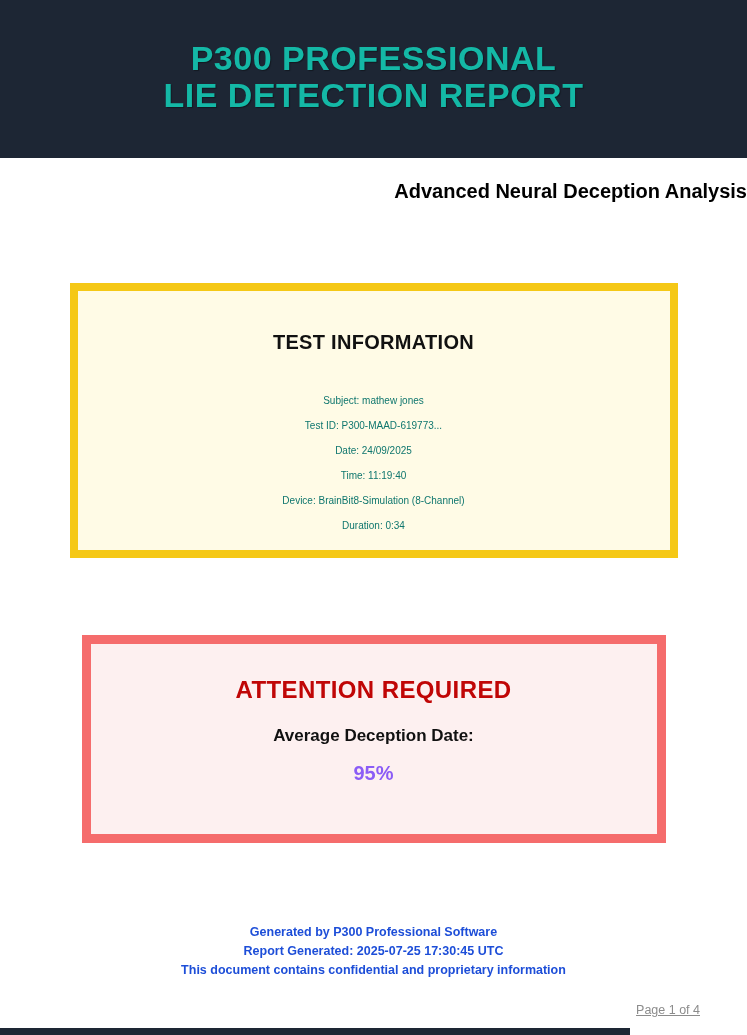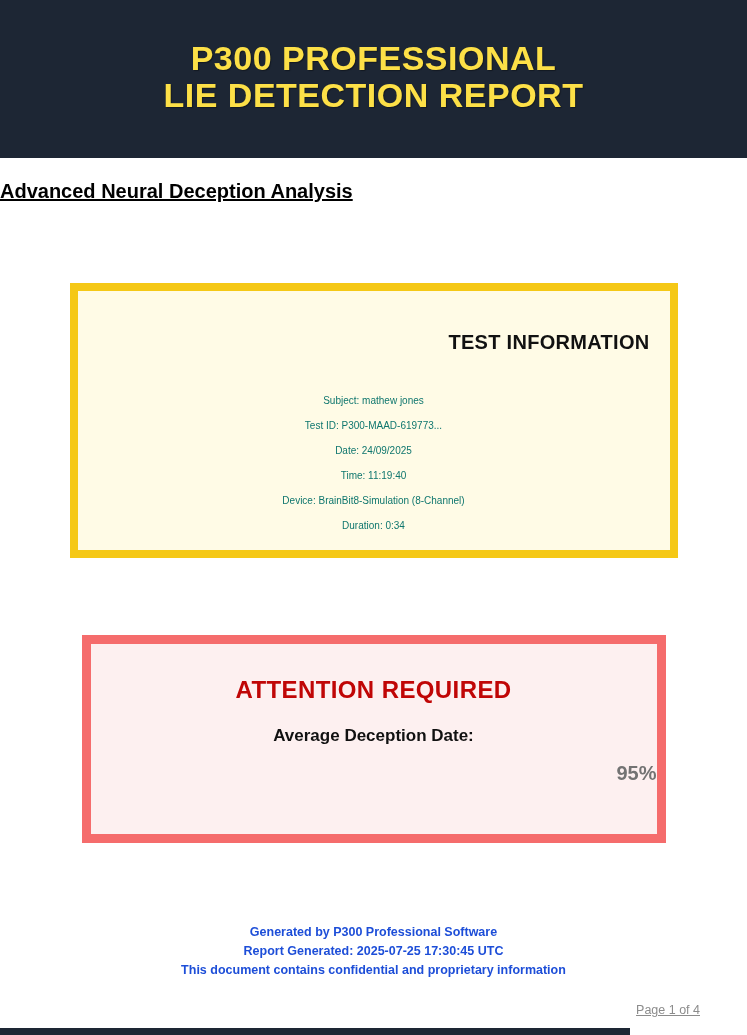--- a/index.html
+++ b/index.html
@@ -15,53 +15,51 @@
   
   .report-header {
     width: 100%;
     height: 158px;
     background: #1d2634;
     box-sizing: border-box;
     padding-top: 40px;
     text-align: center;
   }
   .report-header .title-line {
-    color: #fde047;
+    color: #14b8a6;
     font-size: 34px;
     font-weight: bold;
     line-height: 37px;
     letter-spacing: 0.5px;
     text-shadow: 1px 1px 1px rgba(0,0,0,0.35);
   }
   
   .subtitle {
     margin-top: 22px;
-    text-align: left;
+    text-align: right;
     font-size: 20px;
     font-weight: bold;
     color: #000000;
-    text-decoration: underline;
   }
   
   .test-info-card {
     box-sizing: border-box;
     width: 608px;
     height: 275px;
     margin: 80px auto 0 auto;
     border: 8px solid #f5c816;
     background: #fffbe6;
     text-align: center;
     padding: 40px 20px 12px 20px;
   }
   .test-info-title {
     font-size: 20px;
     font-weight: bold;
     color: #111111;
     letter-spacing: 0.3px;
-    text-align: right;
   }
   .test-info-lines {
     margin-top: 34px;
   }
   .test-info-line {
     font-size: 10px;
     line-height: 25px;
     color: #0f766e;
   }
   
@@ -84,22 +82,21 @@
   .alert-label {
     margin-top: 22px;
     font-size: 17px;
     font-weight: bold;
     color: #111111;
   }
   .alert-value {
     margin-top: 16px;
     font-size: 20px;
     font-weight: bold;
-    color: #737373;
-    text-align: right;
+    color: #8b5cf6;
   }
   
   .report-footer {
     margin-top: 80px;
     text-align: center;
   }
   .footer-line {
     font-size: 12.5px;
     font-weight: bold;
     line-height: 19px;

